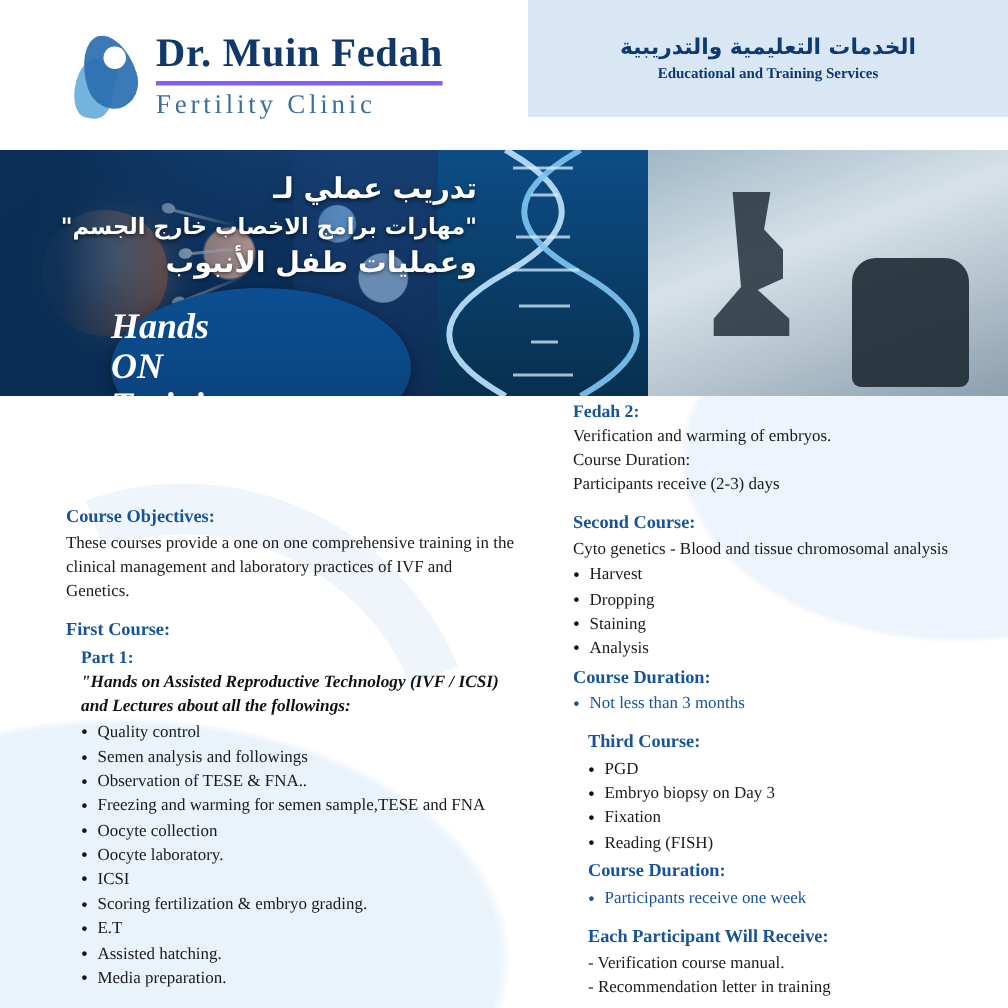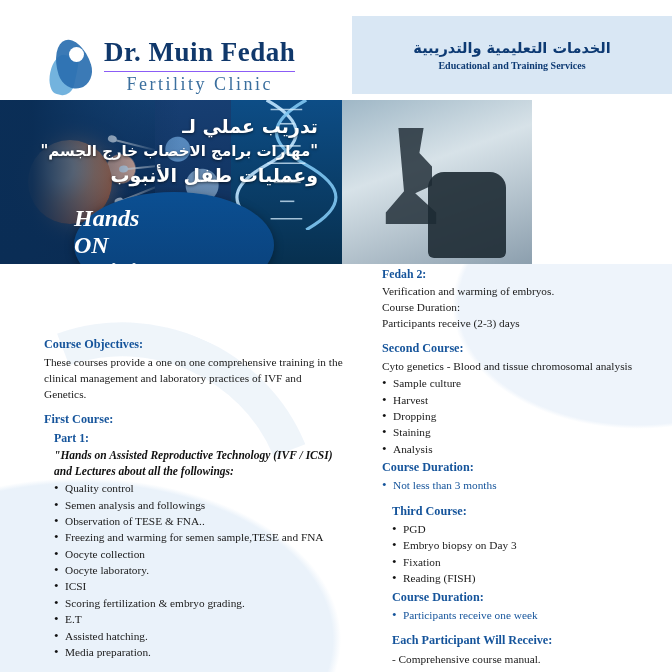--- a/index.html
+++ b/index.html
@@ -10,21 +10,21 @@
     overflow: hidden;
   }
   .page {
     position: relative;
     width: 672px; height: 672px;
     background: #ffffff;
   }
 
   
   .header {
-    position: absolute; top: 16px; left: 0;
+    position: absolute; top: 0; left: 0;
     width: 672px; height: 100px;
     background: #ffffff;
     display: flex;
   }
   .header-left {
     width: 360px; height: 100px;
     display: flex; align-items: center;
     padding-left: 48px;
   }
   .logo-mark {
@@ -65,22 +65,22 @@
     color: #10386b;
     letter-spacing: .5px;
     font-family: "Liberation Serif", serif;
     white-space: nowrap;
   }
   .clinic-sub {
     margin-top: 5px;
     font-size: 18px;
     color: #3b6f9e;
     letter-spacing: 2.5px;
-    text-align: center;
-    border-top: 1px solid #8b5cf6;
+    text-align: left;
+    border-top: 3px solid #8b5cf6;
     padding-top: 3px;
     white-space: nowrap;
   }
   .header-right {
     position: absolute;
     right: 0; top: 0;
     width: 320px; height: 78px;
     background: #d9e7f4;
     display: flex;
     flex-direction: column;
@@ -100,21 +100,21 @@
     font-size: 10px;
     color: #0d3a73;
     font-weight: bold;
     font-family: "Liberation Serif", serif;
   }
 
   
   .banner {
     position: absolute;
     top: 100px; left: 0;
-    width: 532px; height: 164px;
+    width: 672px; height: 164px;
     overflow: hidden;
     background: #0f3f72;
   }
   .banner-img-strip {
     position: absolute; inset: 0;
     display: flex;
   }
   .bimg { height: 164px; position: relative; overflow: hidden; }
   .bimg1 { width: 196px;
     background:
@@ -389,21 +389,20 @@
 
     <div class="col col-right">
       <div class="sub-head" style="margin-left:0;">Fedah 2:</div>
       <div class="para">Verification and warming of embryos.</div>
       <div class="para">Course Duration:</div>
       <div class="para">Participants receive (2-3) days</div>
 
       <div class="sec-head">Second Course:</div>
       <div class="para">Cyto genetics - Blood and tissue chromosomal analysis</div>
       <ul class="bul" style="margin-left:0;">
-        <li>Sample culture</li>
         <li>Harvest</li>
         <li>Dropping</li>
         <li>Staining</li>
         <li>Analysis</li>
       </ul>
       <div class="sec-head" style="margin-top:2px;">Course Duration:</div>
       <ul class="bul blue" style="margin-left:0;">
         <li>Not less than 3 months</li>
       </ul>
 
@@ -413,17 +412,17 @@
         <li>Embryo biopsy on Day 3</li>
         <li>Fixation</li>
         <li>Reading (FISH)</li>
       </ul>
       <div class="sec-head" style="margin-left:10px; margin-top:2px;">Course Duration:</div>
       <ul class="bul blue">
         <li>Participants receive one week</li>
       </ul>
 
       <div class="sec-head" style="margin-left:10px;">Each Participant Will Receive:</div>
-      <div class="dashline">- Comprehensive course manual.</div>
+      <div class="dashline">- Verification course manual.</div>
       <div class="dashline">- Recommendation letter in training</div>
     </div>
   </div>
 </div>
 
 </body></html>

